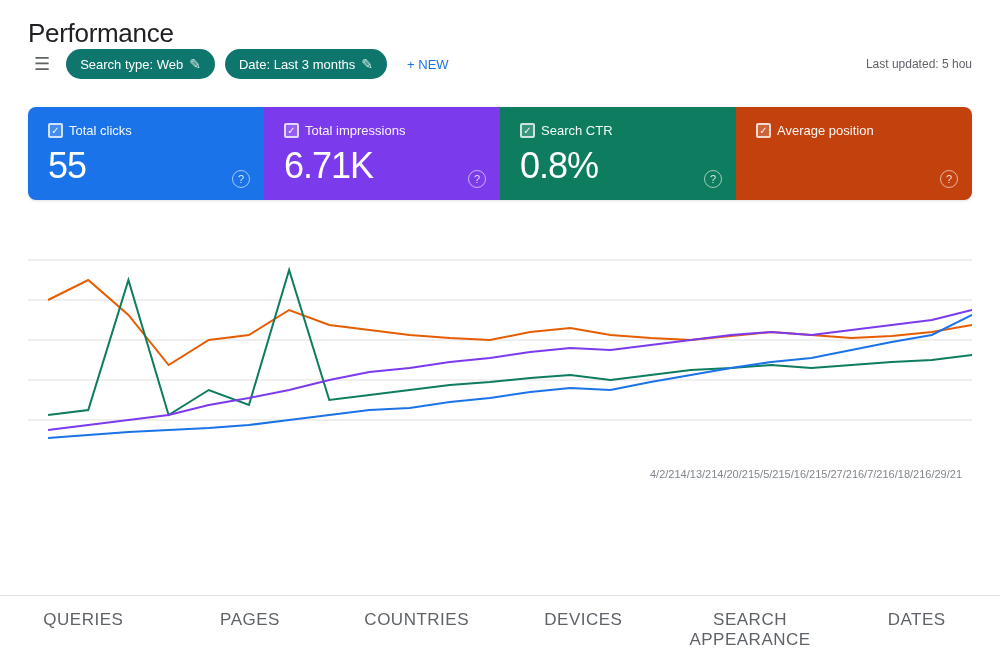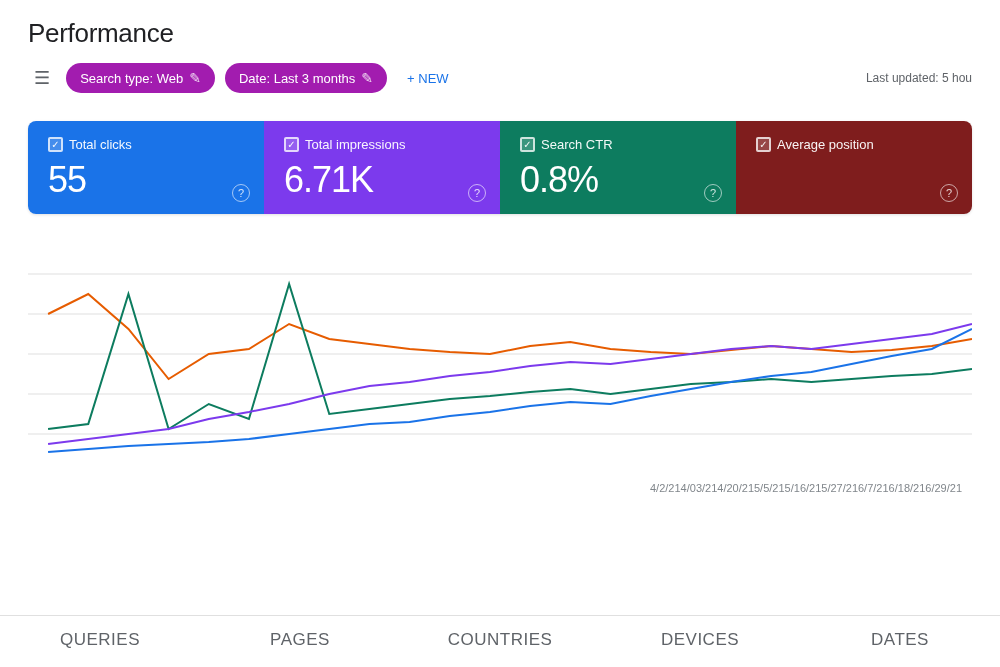--- a/index.html
+++ b/index.html
@@ -23,21 +23,20 @@
 
     
     .header {
       padding: 18px 28px 10px 28px;
       background: #fff;
     }
     .page-title {
       font-size: 26px;
       font-weight: 400;
       color: #202124;
-      margin-bottom: 14px;
       letter-spacing: -0.3px;
     }
 
     
     .toolbar {
       display: flex;
       align-items: center;
       gap: 10px;
       margin-bottom: 18px;
     }
@@ -48,21 +47,21 @@
       color: #5f6368;
       font-size: 18px;
       padding: 4px 6px;
       display: flex;
       align-items: center;
     }
     .filter-chip {
       display: flex;
       align-items: center;
       gap: 6px;
-      background: #a21caf;
+      background: #0f766e;
       color: #fff;
       border-radius: 20px;
       padding: 7px 14px;
       font-size: 13px;
       cursor: pointer;
       border: none;
       font-family: inherit;
     }
     .filter-chip .edit-icon {
       font-size: 14px;
@@ -98,21 +97,21 @@
     .metric-card {
       flex: 1;
       padding: 16px 20px 14px 20px;
       color: #fff;
       position: relative;
       min-width: 0;
     }
     .metric-card.blue { background: #1a73e8; }
     .metric-card.purple { background: #7c3aed; }
     .metric-card.teal { background: #0d7c5f; }
-    .metric-card.orange { background: #7f1d1d; }
+    .metric-card.orange { background: #c2410c; }
 
     .metric-label-row {
       display: flex;
       align-items: center;
       gap: 6px;
       font-size: 13px;
       font-weight: 500;
       margin-bottom: 8px;
       opacity: 0.95;
     }
@@ -284,31 +283,32 @@
           20,210 60,205 100,200 140,195 180,185 220,178 260,170 300,160 340,152 380,148 420,142 460,138 500,132 540,128 580,130 620,125 660,120 700,115 740,112 780,115 820,110 860,105 900,100 940,90
         "></polyline>
 
       <polyline fill="none" stroke="#1a73e8" stroke-width="2" points="
           20,218 60,215 100,212 140,210 180,208 220,205 260,200 300,195 340,190 380,188 420,182 460,178 500,172 540,168 580,170 620,162 660,155 700,148 740,142 780,138 820,130 860,122 900,115 940,95
         "></polyline>
     </svg>
 
     <div class="x-axis-labels">
       <span>4/2/21</span>
-      <span>4/03/21</span>
+      <span>4/13/21</span>
       <span>4/20/21</span>
       <span>5/5/21</span>
       <span>5/16/21</span>
       <span>5/27/21</span>
       <span>6/7/21</span>
       <span>6/18/21</span>
       <span>6/29/21</span>
     </div>
   </div>
 
   <div class="bottom-tabs">
     <div class="bottom-tab">QUERIES</div>
     <div class="bottom-tab">PAGES</div>
     <div class="bottom-tab">COUNTRIES</div>
     <div class="bottom-tab">DEVICES</div>
+    <div class="bottom-tab">SEARCH APPEARANCE</div>
     <div class="bottom-tab">DATES</div>
   </div>
 </div>
 
 </body></html>

